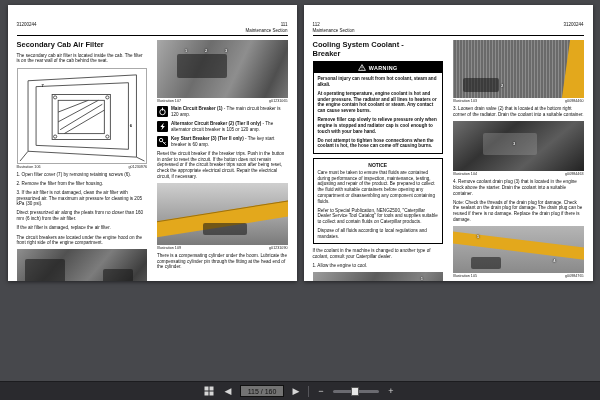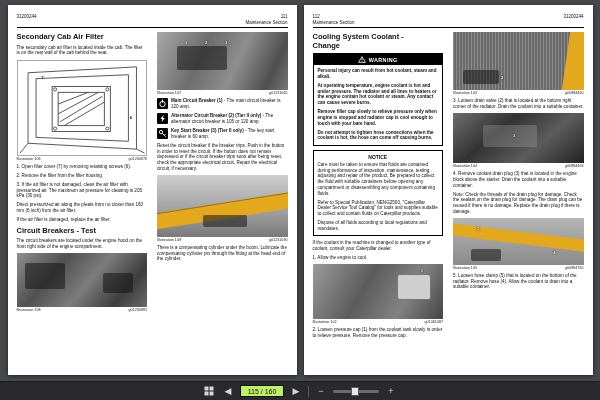--- a/index.html
+++ b/index.html
@@ -1,21 +1,21 @@
 <!DOCTYPE html>
 <html><head>
 <meta charset="utf-8">
 <style>
   * { margin:0; padding:0; box-sizing:border-box; }
   html,body { width:600px; height:400px; overflow:hidden; }
   body { background:#47484c; font-family:"Liberation Sans", sans-serif; }
   .viewer { width:600px; height:400px; display:flex; flex-direction:column; }
   .canvas { flex:1; display:flex; justify-content:center; gap:7px; padding-top:5px; }
-  .page { width:289px; height:370px; background:#ffffff; box-shadow:0 1px 4px rgba(0,0,0,.55);
-          padding:9px 9px 6px; overflow:hidden; color:#111; }
+  .page { width:289px; height:276px; background:#ffffff; box-shadow:0 1px 4px rgba(0,0,0,.55);
+          padding:17px 9px 6px; overflow:hidden; color:#111; }
   
   .page-head { display:flex; justify-content:space-between; align-items:flex-start;
                font-size:4.5px; line-height:1.25; border-bottom:0.5px solid #000;
                padding-bottom:2px; margin-bottom:4px; }
   .ph-right { text-align:right; }
   .ph-left { text-align:left; }
   
   .cols { display:flex; gap:10px; }
   .col { flex:1; min-width:0; }
   .h { font-weight:bold; font-size:7.5px; line-height:1.12; margin:1px 0 3px; }
@@ -57,21 +57,21 @@
   .bicon { width:11px; height:11px; flex:0 0 11px; background:#000; border-radius:1px;
            display:flex; align-items:center; justify-content:center; }
   .btext { font-size:4.6px; line-height:1.24; }
   
   .toolbar { height:19px; background:#2a2a2e; border-top:1px solid #1c1c1f;
              display:flex; align-items:center; justify-content:center; gap:5px; }
   .tbtn { background:transparent; border:none; color:#d6d6d6; width:14px; height:14px;
           display:flex; align-items:center; justify-content:center; cursor:pointer;
           font-size:9px; font-family:"Liberation Sans",sans-serif; padding:0; }
   .tb-divider { width:1px; height:11px; background:#55555a; }
-  .page-input { width:44px; height:12px; background:#bef264; color:#111; border:1px solid #111;
+  .page-input { width:44px; height:12px; background:#737373; color:#111; border:1px solid #111;
                 font-size:7px; text-align:center; font-family:"Liberation Sans",sans-serif; padding:0; }
   .zoom-slider { width:46px; height:3px; background:#6a6a70; border-radius:2px; position:relative; }
   .zoom-knob { position:absolute; left:18px; top:-3px; width:8px; height:9px; background:#e8e8e8;
                border:1px solid #555; border-radius:1px; }
 </style>
 </head>
 <body>
 
 <div class="viewer">
   <div class="canvas">
@@ -111,21 +111,20 @@
             <span>Illustration 106</span>
             <span>g01230976</span>
           </div>
 
           <p class="step">1. Open filter cover (7) by removing retaining screws (6).</p>
           <p class="step">2. Remove the filter from the filter housing.</p>
           <p class="step">3. If the air filter is not damaged, clean the air filter with pressurized air. The maximum air pressure for cleaning is 205 kPa (30 psi).</p>
           <p class="body">Direct pressurized air along the pleats from no closer than 160 mm (6 inch) from the air filter.</p>
           <p class="body">If the air filter is damaged, replace the air filter.</p>
 
-          <div class="h">Circuit Breakers - Test</div>
           <p class="body">The circuit breakers are located under the engine hood on the front right side of the engine compartment.</p>
 
           <div class="ph ph-engine">
             <div class="darkblob" style="left:8px; top:10px; width:40px; height:26px;"></div>
             <div class="darkblob" style="right:14px; top:20px; width:30px; height:20px;"></div>
           </div>
           <div class="cap">
             <span>Illustration 108</span>
             <span>g01230981</span>
           </div>
@@ -192,21 +191,21 @@
         <span class="ph-left">
           <span>112</span><br>
           <span>Maintenance Section</span>
         </span>
         <span class="ph-right">31200244</span>
       </div>
       <div class="cols">
         <div class="col">
           <div class="h">
             <span>Cooling System Coolant -</span><br>
-            <span>Change</span>
+            <span>Breaker</span>
           </div>
 
           <div class="warn">
             <div class="warn-head">
               <svg width="8" height="7" viewBox="0 0 10 9">
                   <path d="M5 0.8 L9.4 8.2 L0.6 8.2 Z" fill="none" stroke="#fff" stroke-width="1"></path>
                   <line x1="5" y1="3.2" x2="5" y2="5.6" stroke="#fff" stroke-width="1.1"></line>
                   <circle cx="5" cy="7" r="0.55" fill="#fff"></circle>
                 </svg>
               <span>WARNING</span>

